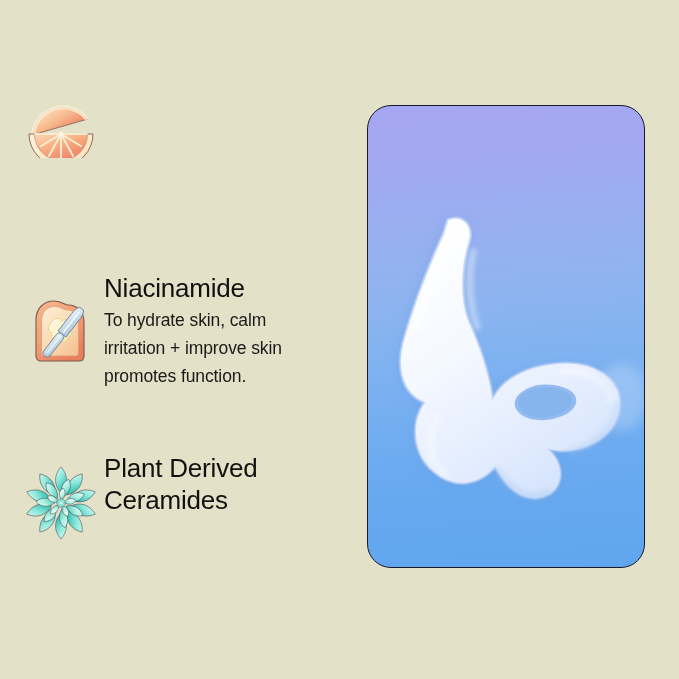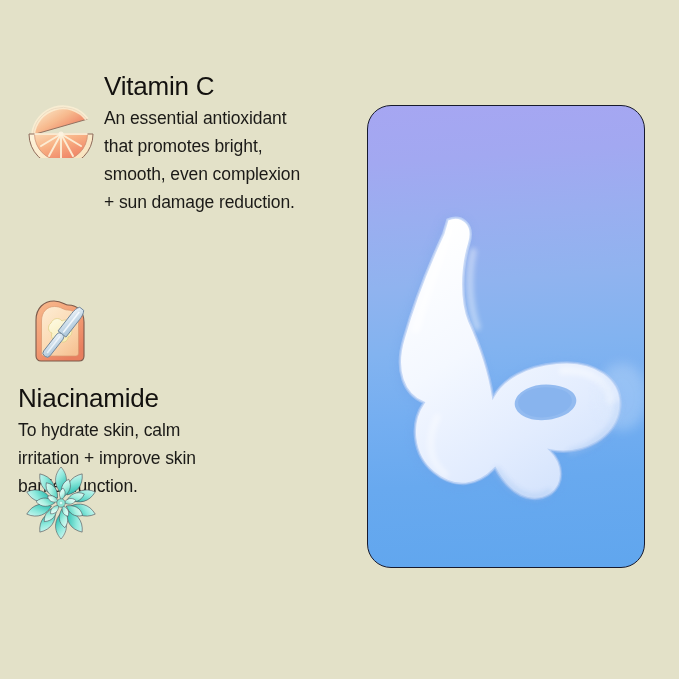--- a/index.html
+++ b/index.html
@@ -28,21 +28,21 @@
     top: 0;
     width: 350px;
     height: 679px;
   }
   .ingredient {
     position: absolute;
     display: flex;
     align-items: flex-start;
   }
   .ing-1 { left: 18px; top: 70px; }
-  .ing-2 { left: 18px; top: 272px; flex-direction: column; }
+  .ing-2 { left: 18px; top: 272px; }
   .ing-3 { left: 18px; top: 452px; }
 
   .ing-icon {
     width: 86px;
     flex: 0 0 86px;
     display: flex;
     justify-content: center;
     padding-top: 22px;
   }
   .ing-2 .ing-icon { padding-top: 24px; }
@@ -141,27 +141,20 @@
               <line x1="36" y1="30" x2="24" y2="52"></line>
               <line x1="36" y1="30" x2="36" y2="56.5"></line>
               <line x1="36" y1="30" x2="48" y2="52"></line>
               <line x1="36" y1="30" x2="56" y2="42"></line>
             </g>
             <path d="M9.5 30 L62.5 30" stroke="#FDF0D8" stroke-width="2" opacity="0.9"></path>
             <circle cx="36" cy="30" r="2.6" fill="#FDF3E0" opacity="0.9"></circle>
           </g>
         </svg>
       </div>
-      <div class="ing-text">
-        <h2 class="ing-title">Vitamin C</h2>
-        <p class="ing-desc">An essential antioxidant
-that promotes bright,
-smooth, even complexion
-+ sun damage reduction.</p>
-      </div>
     </div>
 
     <div class="ingredient ing-2">
       <div class="ing-icon">
         <svg width="70" height="72" viewBox="0 0 70 72" aria-hidden="true">
           <defs>
             <linearGradient id="crustG" x1="0" y1="0" x2="0.6" y2="1">
               <stop offset="0%" stop-color="#F7B98D"></stop>
               <stop offset="60%" stop-color="#F29B73"></stop>
               <stop offset="100%" stop-color="#E87F5F"></stop>
@@ -209,21 +202,21 @@
             <rect x="32" y="38" width="8" height="28" rx="3.4" fill="url(#knifeG)" stroke="#6E8498" stroke-width="0.9"></rect>
             <line x1="36" y1="10" x2="36" y2="36" stroke="#FAFDFF" stroke-width="1.6" opacity="0.85"></line>
             <line x1="36" y1="41" x2="36" y2="62" stroke="#FAFDFF" stroke-width="1.6" opacity="0.7"></line>
           </g>
         </svg>
       </div>
       <div class="ing-text">
         <h2 class="ing-title">Niacinamide</h2>
         <p class="ing-desc">To hydrate skin, calm
 irritation + improve skin
-barrier function.</p>
+promotes function.</p>
       </div>
     </div>
 
     <div class="ingredient ing-3">
       <div class="ing-icon">
         <svg width="78" height="78" viewBox="0 0 78 78" aria-hidden="true">
           <defs>
             <linearGradient id="pet1" x1="0" y1="0" x2="0.5" y2="1">
               <stop offset="0%" stop-color="#E6FBF8"></stop>
               <stop offset="50%" stop-color="#8EE9DC"></stop>
@@ -316,20 +309,22 @@
                   <path d="M0 -3 C3.5 -7 4 -11.5 0 -15 C-4 -11.5 -3.5 -7 0 -3 Z" fill="url(#pet3)"></path>
                 </g>
             </g>
 
             <circle cx="0" cy="0" r="4.2" fill="#8DE8D7" stroke="#4A4A52" stroke-width="0.5"></circle>
             <circle cx="0" cy="0" r="1.8" fill="#D8FBF3" stroke="#6FB9AD" stroke-width="0.4"></circle>
           </g>
         </svg>
       </div>
       <div class="ing-text">
+        <h2 class="ing-title">Plant Derived
+Ceramides</h2>
       </div>
     </div>
   </div>
 
   <div class="product-panel">
     <svg class="panel-svg" viewBox="0 0 278 463" preserveAspectRatio="none">
       <defs>
         <linearGradient id="swirlFill" x1="0.25" y1="0" x2="0.75" y2="1">
           <stop offset="0%" stop-color="#FFFFFF"></stop>
           <stop offset="40%" stop-color="#F4F8FF"></stop>

